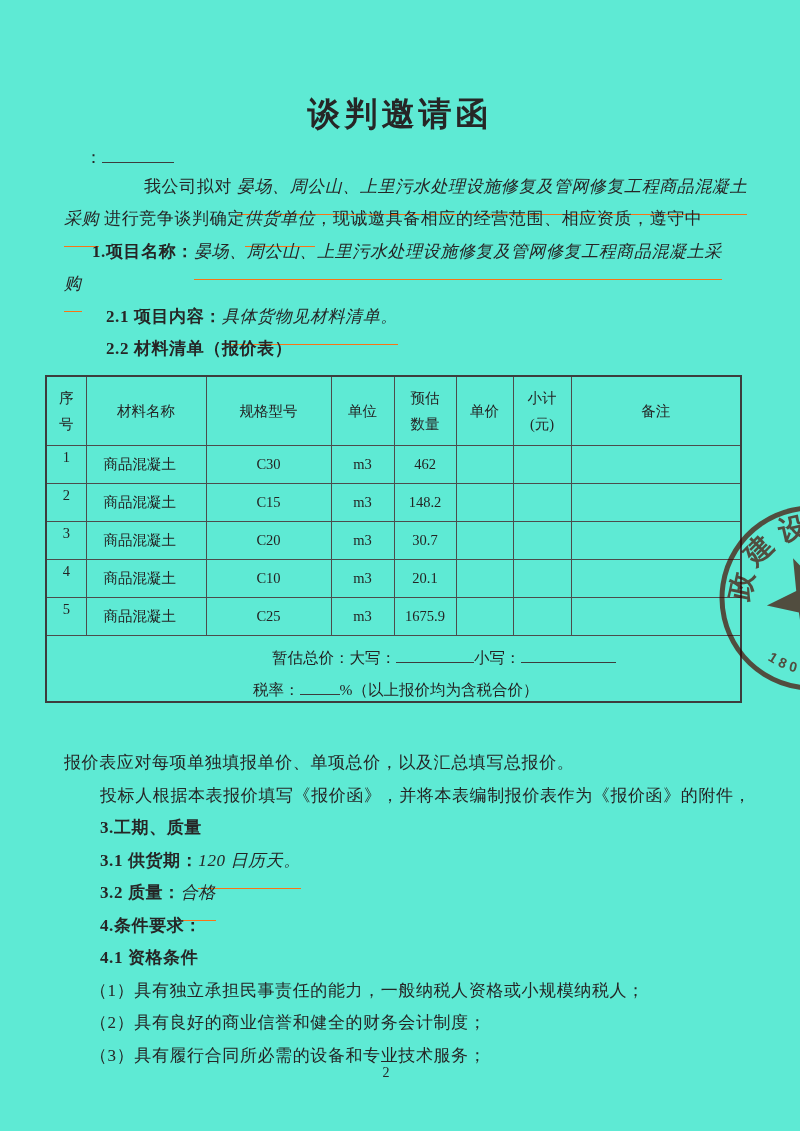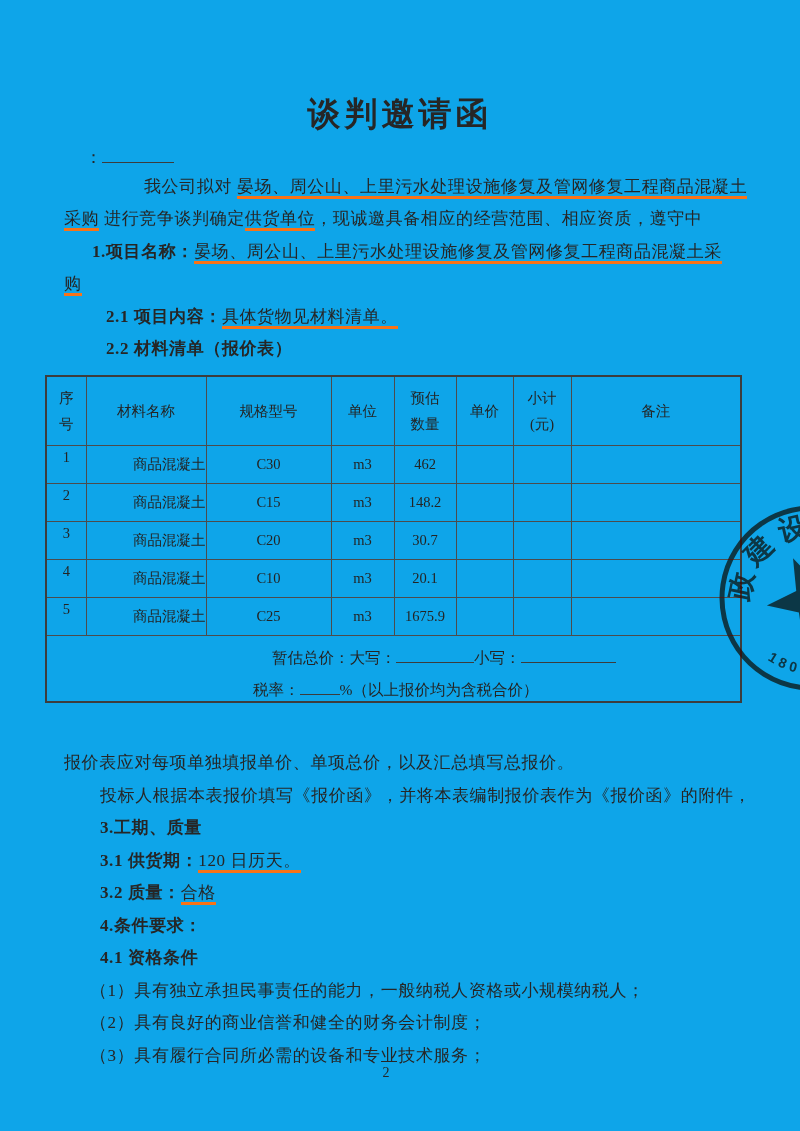--- a/index.html
+++ b/index.html
@@ -1,20 +1,20 @@
 <!DOCTYPE html>
 <html><head>
 <meta charset="utf-8">
 <style>
   html,body{margin:0;padding:0;background:#e9e9e9;}
   .page{
     position:relative;
     width:800px;height:1131px;
     margin:0 auto;
-    background:#0ea5e9;
+    background:#5eead4;
     overflow:hidden;
     font-family:"Liberation Serif","DejaVu Serif",serif;
     color:#262626;
   }
   .title{
     margin-top:92px;
     text-align:center;
     font-family:"Liberation Sans","DejaVu Sans",sans-serif;
     font-size:33px;
     font-weight:600;
@@ -39,21 +39,21 @@
     letter-spacing:0.6px;
     line-height:32.5px;
   }
   .line{display:block;white-space:nowrap;}
   .ind-intro{padding-left:80px;}
   .ind-para{padding-left:36px;}
   .ind-s1{padding-left:28px;}
   .ind-s2{padding-left:42px;}
   .ind-s3{padding-left:36px;}
   .ind-item{padding-left:26px;}
-  .u{border-bottom:3px solid #f97316;padding-bottom:0;}
+  .u{border-bottom:1px solid #f97316;padding-bottom:18px;font-style:italic;}
   .b{font-weight:700;}
   
   table.quote{
     margin:9px 0 0 45px;
     border-collapse:collapse;
     table-layout:fixed;
     width:695px;
     border:2px solid #3d3d3d;
     font-size:14.5px;
     color:#242424;
@@ -67,21 +67,21 @@
     font-weight:400;
     height:68px;
     white-space:pre-line;
     line-height:26px;
     text-align:center;
   }
   table.quote td{
     height:34px;
     text-align:center;
   }
-  table.quote td.name-cell{text-align:right;padding-left:17px;}
+  table.quote td.name-cell{text-align:left;padding-left:17px;}
   table.quote td.no-cell{vertical-align:top;padding-top:3px;}
   .tfoot-cell{height:62px !important;text-align:left !important;font-size:15.5px;}
   .tfoot-line1{margin:10px 0 8px 225px;white-space:nowrap;}
   .tfoot-line2{margin:9px 0 0 206px;white-space:nowrap;}
   .after-table{margin-top:44px;}
   .page-number{
     position:absolute;
     left:0;right:28px;bottom:50px;
     text-align:center;
     font-size:14px;

